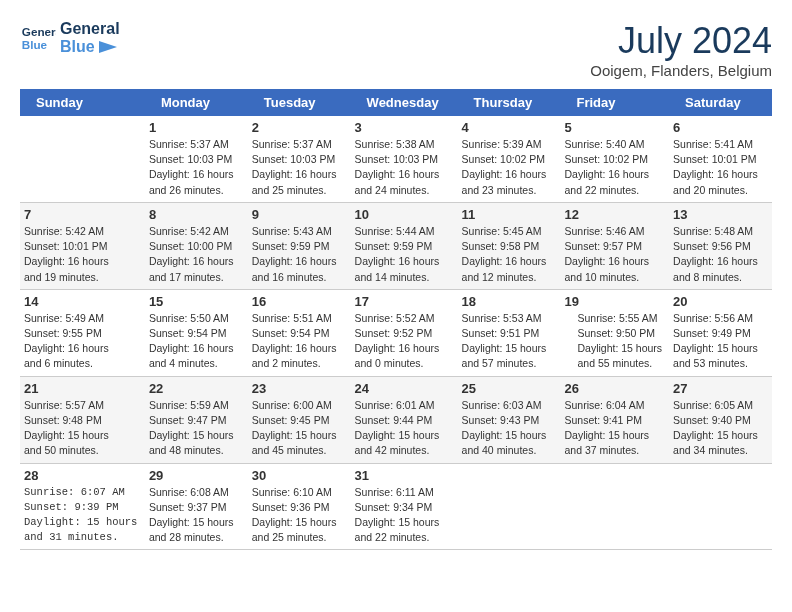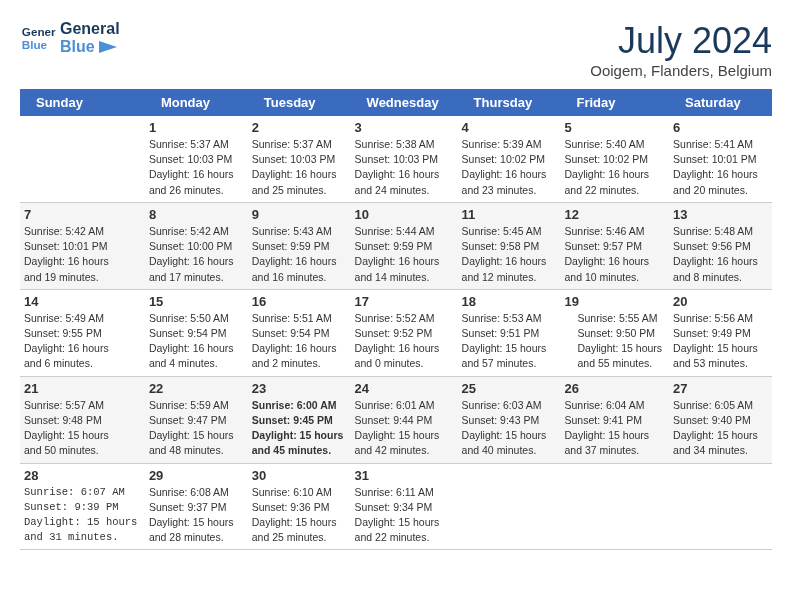--- a/index.html
+++ b/index.html
@@ -274,21 +274,21 @@
         </td>
         <td>
           <span class="day-number">22</span>
           <div class="day-info" style="white-space: pre-line;">Sunrise: 5:59 AM
 Sunset: 9:47 PM
 Daylight: 15 hours
 and 48 minutes.</div>
         </td>
         <td>
           <span class="day-number">23</span>
-          <div class="day-info" style="white-space: pre-line; font-weight: bold;">Sunrise: 6:00 AM
+          <div class="day-info" style="white-space: pre-line;">Sunrise: 6:00 AM
 Sunset: 9:45 PM
 Daylight: 15 hours
 and 45 minutes.</div>
         </td>
         <td>
           <span class="day-number">24</span>
           <div class="day-info" style="white-space: pre-line;">Sunrise: 6:01 AM
 Sunset: 9:44 PM
 Daylight: 15 hours
 and 42 minutes.</div>

